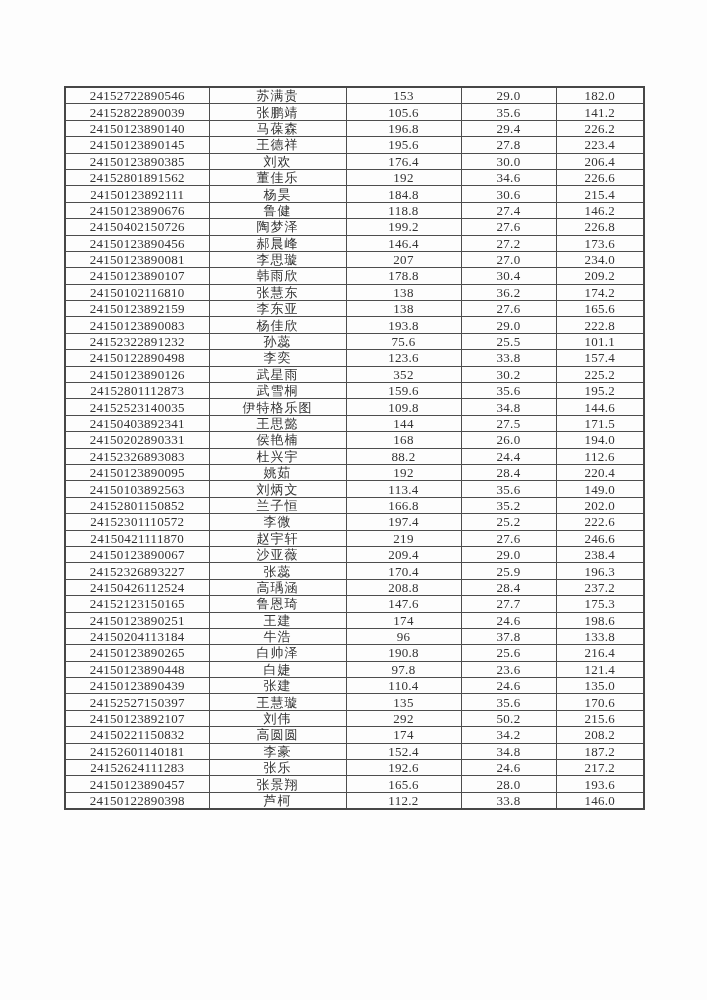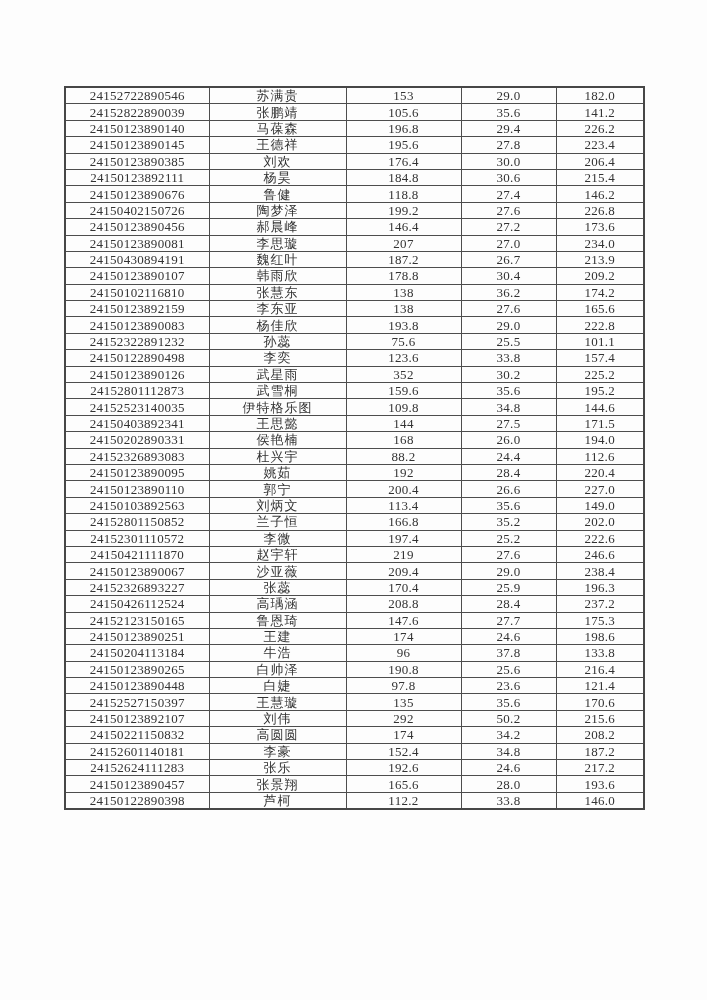--- a/index.html
+++ b/index.html
@@ -91,20 +91,27 @@
           <td class="num">223.4</td>
         </tr>
         <tr>
           <td class="num">24150123890385</td>
           <td class="name">刘欢</td>
           <td class="num">176.4</td>
           <td class="num">30.0</td>
           <td class="num">206.4</td>
         </tr>
         <tr>
+          <td class="num">24152801891562</td>
+          <td class="name">董佳乐</td>
+          <td class="num">192</td>
+          <td class="num">34.6</td>
+          <td class="num">226.6</td>
+        </tr>
+        <tr>
           <td class="num">24150123892111</td>
           <td class="name">杨昊</td>
           <td class="num">184.8</td>
           <td class="num">30.6</td>
           <td class="num">215.4</td>
         </tr>
         <tr>
           <td class="num">24150123890676</td>
           <td class="name">鲁健</td>
           <td class="num">118.8</td>
@@ -126,27 +133,20 @@
           <td class="num">173.6</td>
         </tr>
         <tr>
           <td class="num">24150123890081</td>
           <td class="name">李思璇</td>
           <td class="num">207</td>
           <td class="num">27.0</td>
           <td class="num">234.0</td>
         </tr>
         <tr>
-          <td class="num">24150430894191</td>
-          <td class="name">魏红叶</td>
-          <td class="num">187.2</td>
-          <td class="num">26.7</td>
-          <td class="num">213.9</td>
-        </tr>
-        <tr>
           <td class="num">24150123890107</td>
           <td class="name">韩雨欣</td>
           <td class="num">178.8</td>
           <td class="num">30.4</td>
           <td class="num">209.2</td>
         </tr>
         <tr>
           <td class="num">24150102116810</td>
           <td class="name">张慧东</td>
           <td class="num">138</td>
@@ -224,27 +224,20 @@
           <td class="num">112.6</td>
         </tr>
         <tr>
           <td class="num">24150123890095</td>
           <td class="name">姚茹</td>
           <td class="num">192</td>
           <td class="num">28.4</td>
           <td class="num">220.4</td>
         </tr>
         <tr>
-          <td class="num">24150123890110</td>
-          <td class="name">郭宁</td>
-          <td class="num">200.4</td>
-          <td class="num">26.6</td>
-          <td class="num">227.0</td>
-        </tr>
-        <tr>
           <td class="num">24150103892563</td>
           <td class="name">刘炳文</td>
           <td class="num">113.4</td>
           <td class="num">35.6</td>
           <td class="num">149.0</td>
         </tr>
         <tr>
           <td class="num">24152801150852</td>
           <td class="name">兰子恒</td>
           <td class="num">166.8</td>
@@ -315,20 +308,27 @@
           <td class="num">216.4</td>
         </tr>
         <tr>
           <td class="num">24150123890448</td>
           <td class="name">白婕</td>
           <td class="num">97.8</td>
           <td class="num">23.6</td>
           <td class="num">121.4</td>
         </tr>
         <tr>
+          <td class="num">24150123890439</td>
+          <td class="name">张建</td>
+          <td class="num">110.4</td>
+          <td class="num">24.6</td>
+          <td class="num">135.0</td>
+        </tr>
+        <tr>
           <td class="num">24152527150397</td>
           <td class="name">王慧璇</td>
           <td class="num">135</td>
           <td class="num">35.6</td>
           <td class="num">170.6</td>
         </tr>
         <tr>
           <td class="num">24150123892107</td>
           <td class="name">刘伟</td>
           <td class="num">292</td>

